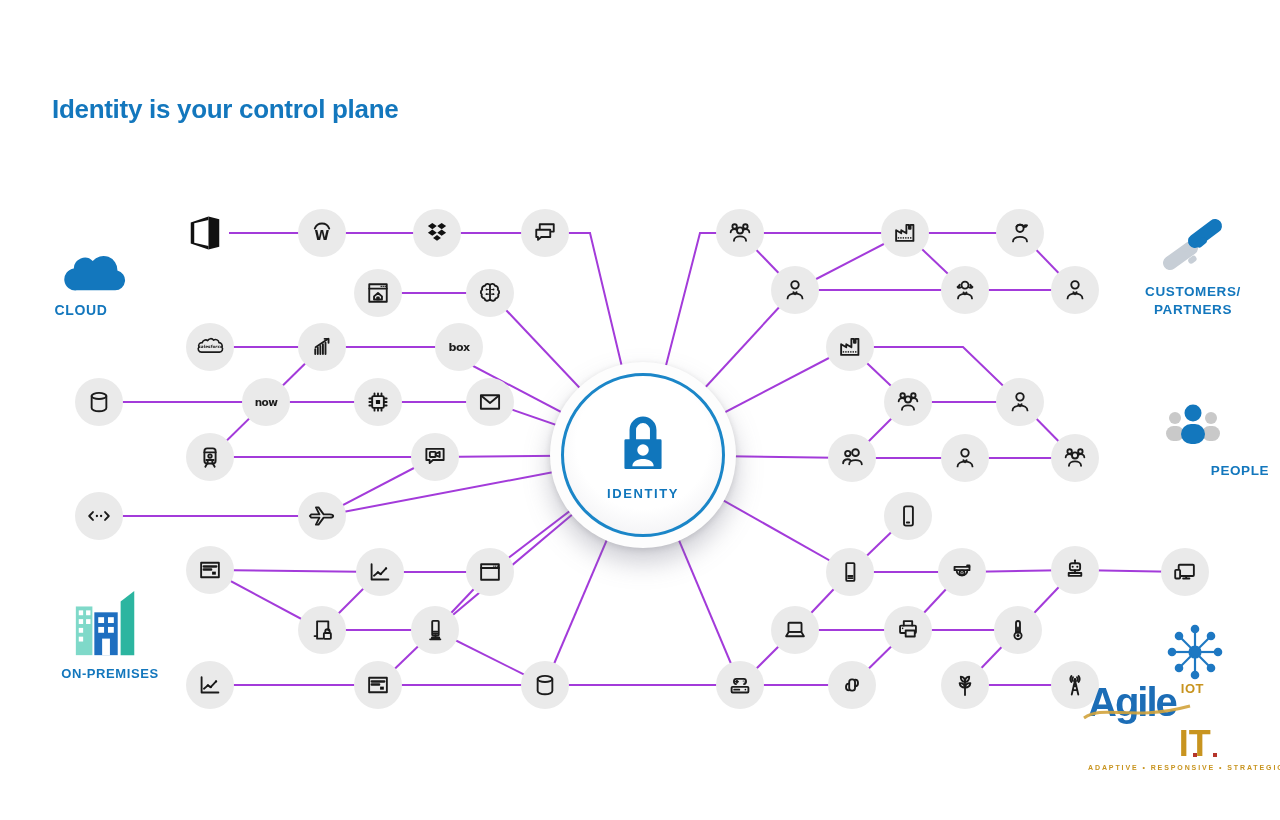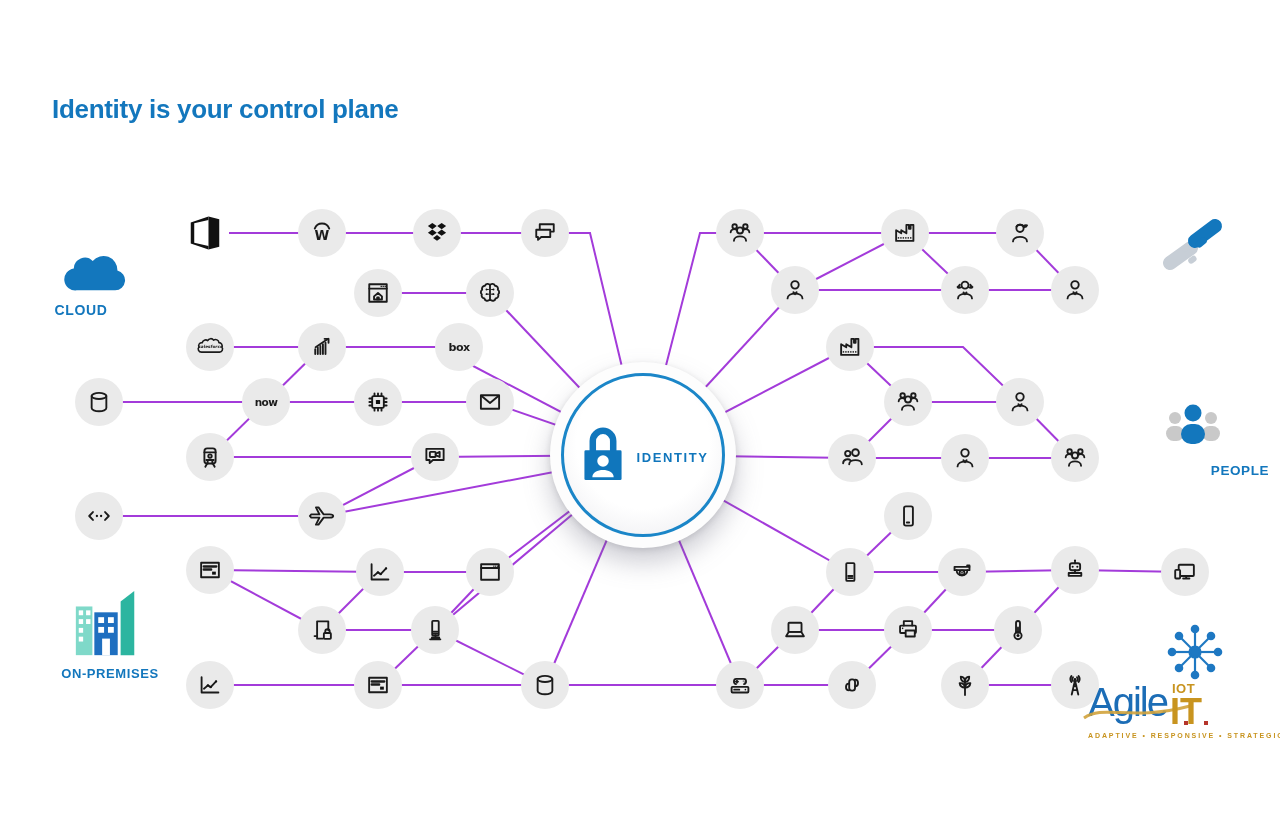--- a/index.html
+++ b/index.html
@@ -11,27 +11,27 @@
   .node.plain{background:#fff;border-radius:0;}
   .nicon{display:flex;align-items:center;justify-content:center;}
   .side-icon{position:absolute;display:flex;}
   .side-label{position:absolute;color:#1377bd;font-weight:bold;letter-spacing:.6px;text-align:center;font-size:13.5px;line-height:18px;}
   .center-node{position:absolute;left:550px;top:362px;width:186px;height:186px;border-radius:50%;
     background:#fdfdfd;box-shadow:0 14px 26px rgba(110,110,130,.35),0 2px 6px rgba(0,0,0,.12);
     display:flex;align-items:center;justify-content:center;}
   .center-ring{width:158px;height:158px;border:3px solid #1b86c8;border-radius:50%;
     background:radial-gradient(circle at 50% 42%,#ffffff 55%,#e9e9ed 100%);
     display:flex;align-items:center;justify-content:center;}
-  .center-content{display:flex;flex-direction:row;align-items:center;gap:7px;margin-top:4px;}
+  .center-content{display:flex;flex-direction:column;align-items:center;gap:7px;margin-top:4px;}
   .center-label{color:#1076bc;font-weight:bold;font-size:13px;letter-spacing:1.6px;}
   .agile-logo{position:absolute;left:1088px;top:682px;width:190px;}
   .agile-row{display:flex;align-items:flex-start;position:relative;}
-  .agile-name{font-size:40px;font-weight:normal;color:#1c6db6;line-height:1;letter-spacing:-2px;position:relative;}
+  .agile-name{font-size:40px;font-weight:bold;color:#1c6db6;line-height:1;letter-spacing:-2px;position:relative;}
   .agile-swoosh{position:absolute;left:-6px;top:16px;pointer-events:none;}
-  .agile-it-wrap{display:flex;flex-direction:column;margin-left:3px;position:relative;}
+  .agile-it-wrap{display:flex;flex-direction:column;margin-left:3px;position:relative;gap:32px;}
   .agile-sup{font-size:13px;font-weight:bold;color:#c8941f;letter-spacing:.5px;line-height:1;margin-left:2px;}
   .agile-it{font-size:36px;font-weight:bold;color:#c8941f;line-height:.92;letter-spacing:0;position:relative;}
   .agile-dot{position:absolute;width:4px;height:4px;background:#b5352b;bottom:3px;}
   .agile-dot.d1{left:14px;} .agile-dot.d2{right:-6px;}
   .agile-tagline{font-size:7px;color:#c8941f;letter-spacing:1.9px;margin-top:4px;font-weight:bold;text-align:center;width:100%;white-space:nowrap;}
 </style>
 </head>
 <body>
 
 <div class="canvas">
@@ -634,20 +634,24 @@
       <line x1="13" y1="48" x2="34" y2="33" stroke="#c7ced6" stroke-width="14" stroke-linecap="round"></line>
       <line x1="58" y1="11" x2="38" y2="26" stroke="#1377bd" stroke-width="14" stroke-linecap="round"></line>
       <g fill="#c7ced6">
         <rect x="24" y="30" width="9" height="6" rx="3" transform="rotate(-38 28 33)"></rect>
         <rect x="27" y="36" width="9" height="6" rx="3" transform="rotate(-38 31 39)"></rect>
         <rect x="31" y="42" width="9" height="6" rx="3" transform="rotate(-38 35 45)"></rect>
       </g>
       <rect x="38" y="24" width="12" height="7" rx="3.5" fill="#1377bd" transform="rotate(-38 44 27)"></rect>
     </svg>
   </span>
+  <div class="side-label" style="left:1118px;top:283px;width:150px;">
+    <div>CUSTOMERS/</div>
+    <div>PARTNERS</div>
+  </div>
 
   <span class="side-icon" style="left:1162px;top:402px;">
     <svg width="62" height="50" viewBox="0 0 62 50">
       <g fill="#c9c9c9">
         <circle cx="13" cy="16" r="6"></circle>
           <rect x="4" y="24" width="18" height="15" rx="7.5"></rect>
         <circle cx="49" cy="16" r="6"></circle>
           <rect x="40" y="24" width="18" height="15" rx="7.5"></rect>
       </g>
       <g fill="#1377bd">

